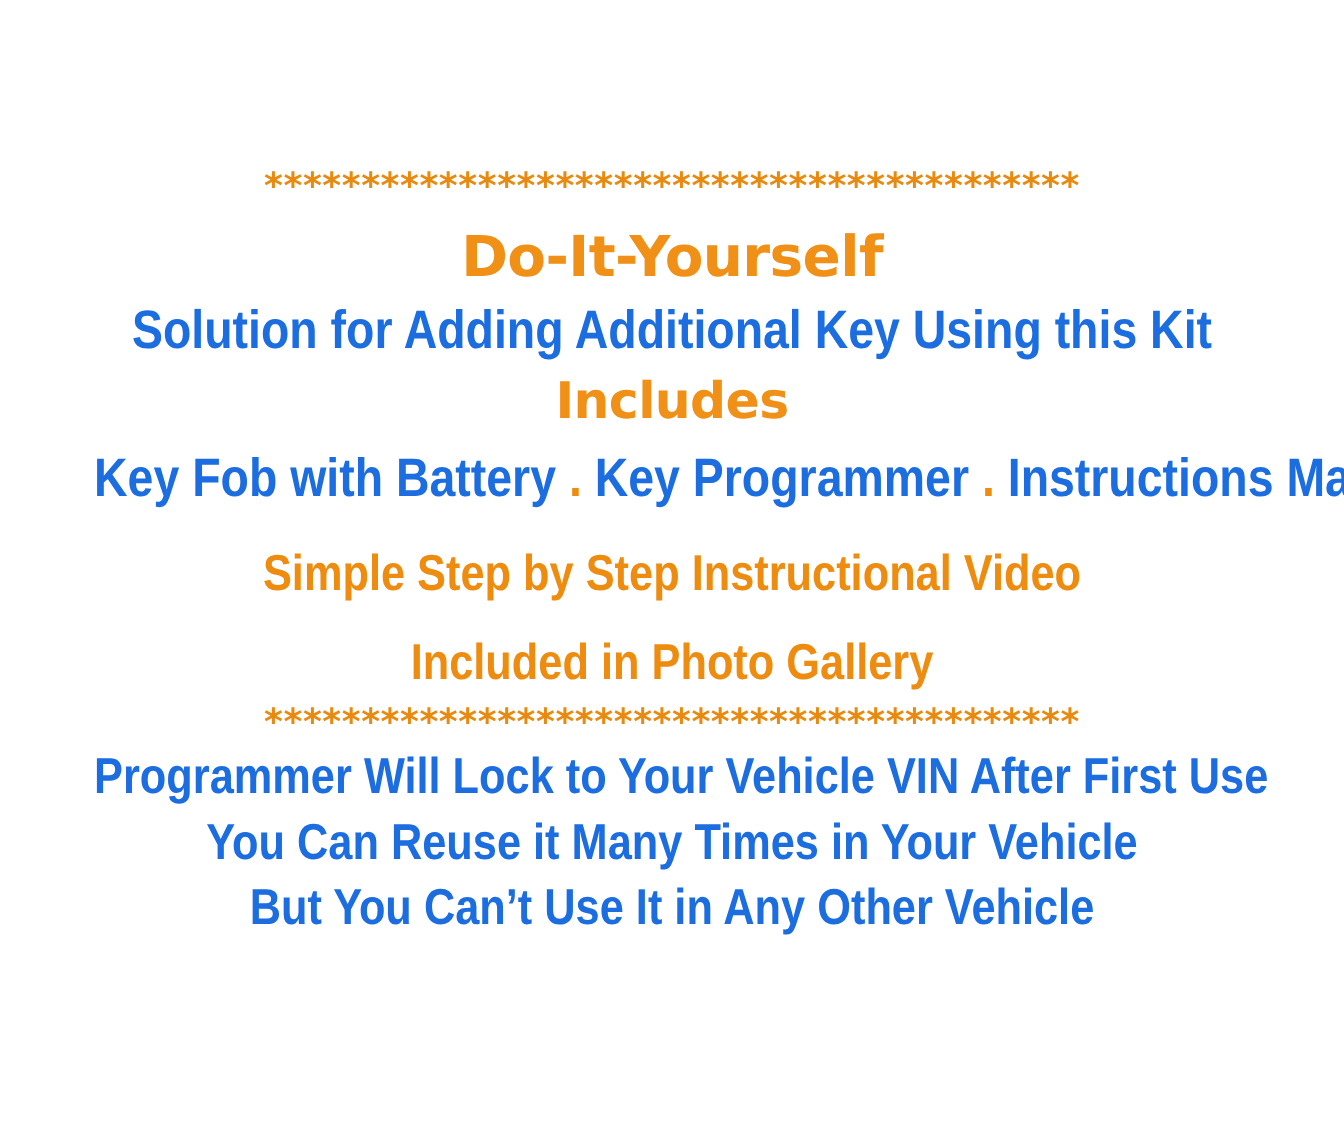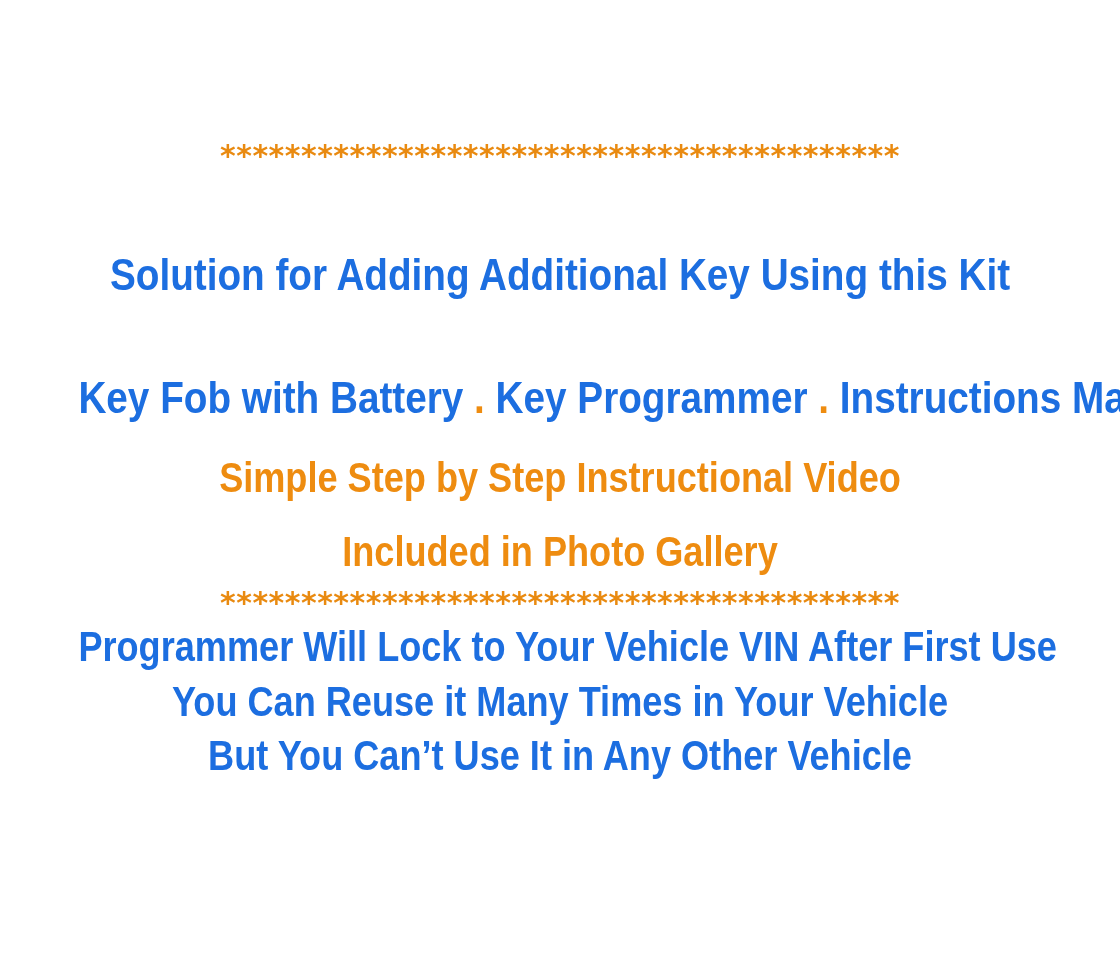--- a/index.html
+++ b/index.html
@@ -84,23 +84,25 @@
   #reuse          { top: 681px; font-size: 42px; }
   #nootherveh     { top: 735px; font-size: 42px; }
 </style>
 </head>
 <body>
 
 <div id="page">
 
   <div class="line stars" id="stars-top">******************************************</div>
 
+  <div class="line rounded-orange" id="diy">Do-It-Yourself</div>
 
   <div class="line cond-blue" id="solution">Solution for Adding Additional Key Using this Kit</div>
 
+  <div class="line rounded-orange" id="includes">Includes</div>
 
   <div class="line cond-blue" id="contents"><span>Key Fob with Battery</span><span> </span><span class="sep-dot">.</span><span> </span><span>Key Programmer</span><span> </span><span class="sep-dot">.</span><span> </span><span>Instructions Manual</span></div>
 
   <div class="line cond-orange" id="video">Simple Step by Step Instructional Video</div>
 
   <div class="line cond-orange" id="gallery">Included in Photo Gallery</div>
 
   <div class="line stars" id="stars-bottom">******************************************</div>
 
   <div class="line cond-blue" id="lock">Programmer Will Lock to Your Vehicle VIN After First Use</div>

